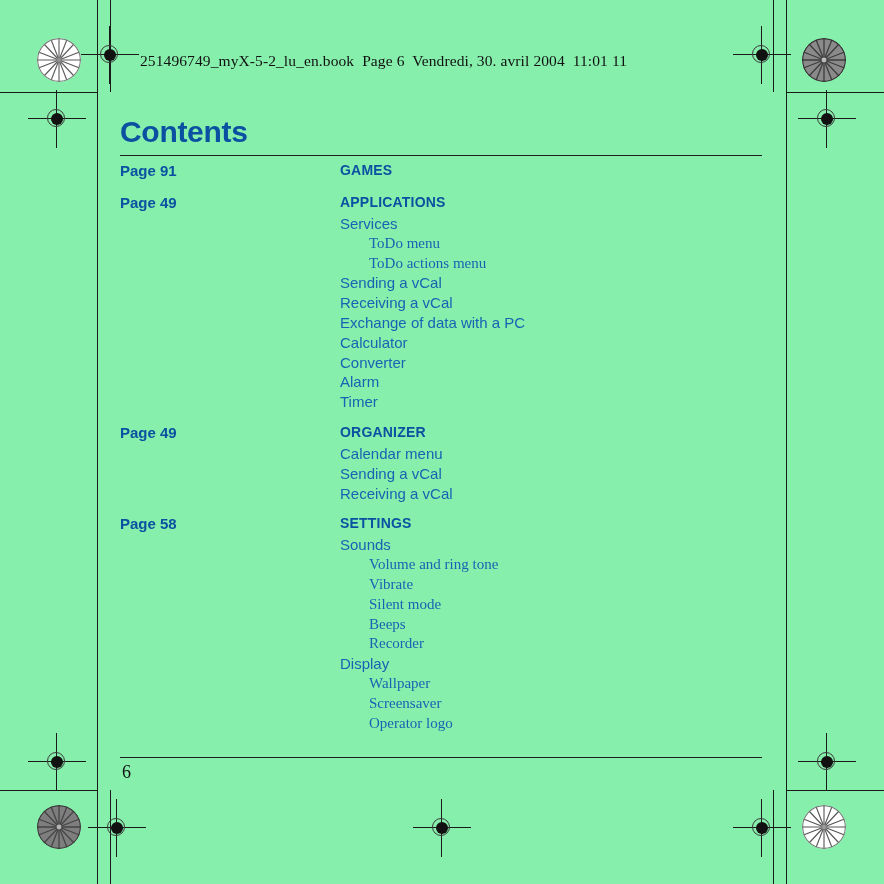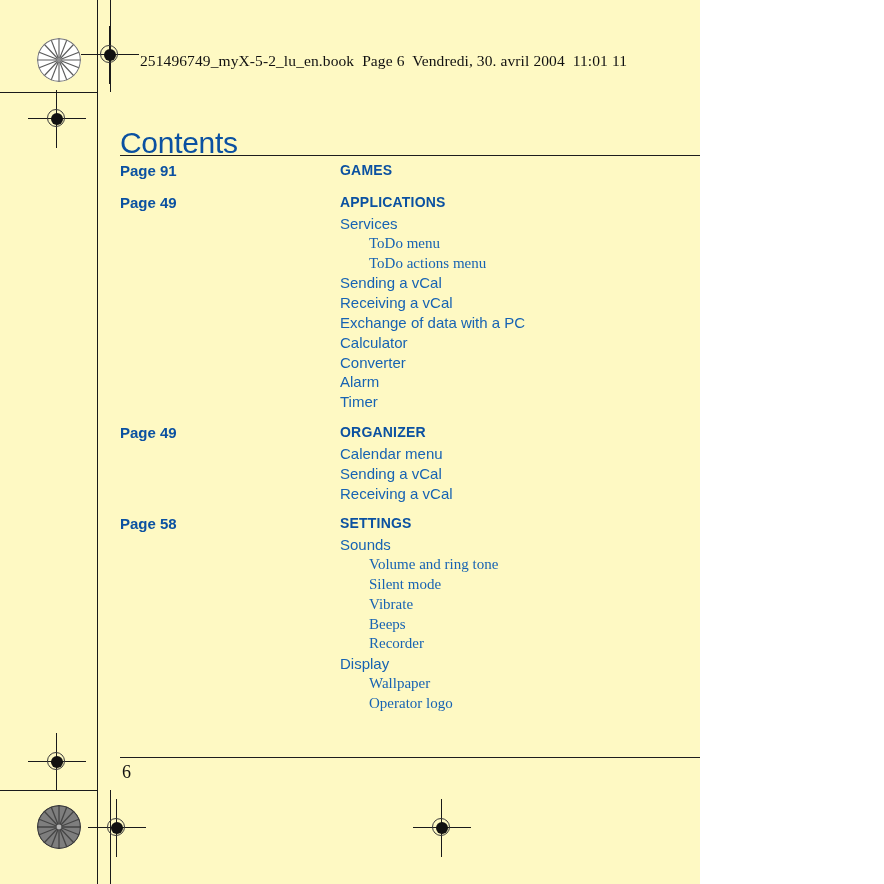--- a/index.html
+++ b/index.html
@@ -5,24 +5,24 @@
   html, body {
     margin: 0;
     padding: 0;
     background: #ffffff;
   }
   body {
     font-family: "Liberation Sans", sans-serif;
   }
   #page {
     position: relative;
-    width: 700px;
+    width: 884px;
     height: 884px;
     overflow: hidden;
-    background: #fef9c3;
+    background: #86efac;
   }
 
   
   .trim-line {
     position: absolute;
     background: #1a1a1a;
   }
   .trim-h { height: 1px; }
   .trim-v { width: 1px; }
 
@@ -87,23 +87,23 @@
     font-size: 15.5px;
     color: #111111;
     white-space: pre;
     letter-spacing: 0.1px;
   }
 
   
   .page-title {
     position: absolute;
     left: 120px;
-    top: 126px;
+    top: 115px;
     font-size: 30px;
-    font-weight: normal;
+    font-weight: bold;
     color: #0b51a1;
     letter-spacing: -0.3px;
   }
   .rule {
     position: absolute;
     left: 120px;
     width: 642px;
     height: 1.4px;
     background: #1d1d1d;
   }
@@ -378,26 +378,27 @@
         <div class="entry">Sending a vCal</div>
         <div class="entry">Receiving a vCal</div>
       </div>
       <div class="toc-section">
         <div class="section-head">
           <span class="page-ref">Page 58</span>
           <span class="section-title">SETTINGS</span>
         </div>
         <div class="entry">Sounds</div>
         <div class="entry lvl2">Volume and ring tone</div>
+        <div class="entry lvl2">Vibrate</div>
         <div class="entry lvl2">Silent mode</div>
-        <div class="entry lvl2">Vibrate</div>
         <div class="entry lvl2">Beeps</div>
         <div class="entry lvl2">Recorder</div>
         <div class="entry">Display</div>
         <div class="entry lvl2">Wallpaper</div>
+        <div class="entry lvl2">Screensaver</div>
         <div class="entry lvl2">Operator logo</div>
       </div>
     </div>
 
   <div class="rule rule-bottom"></div>
   <div class="folio">6</div>
 
 </div>
 
 </body></html>

